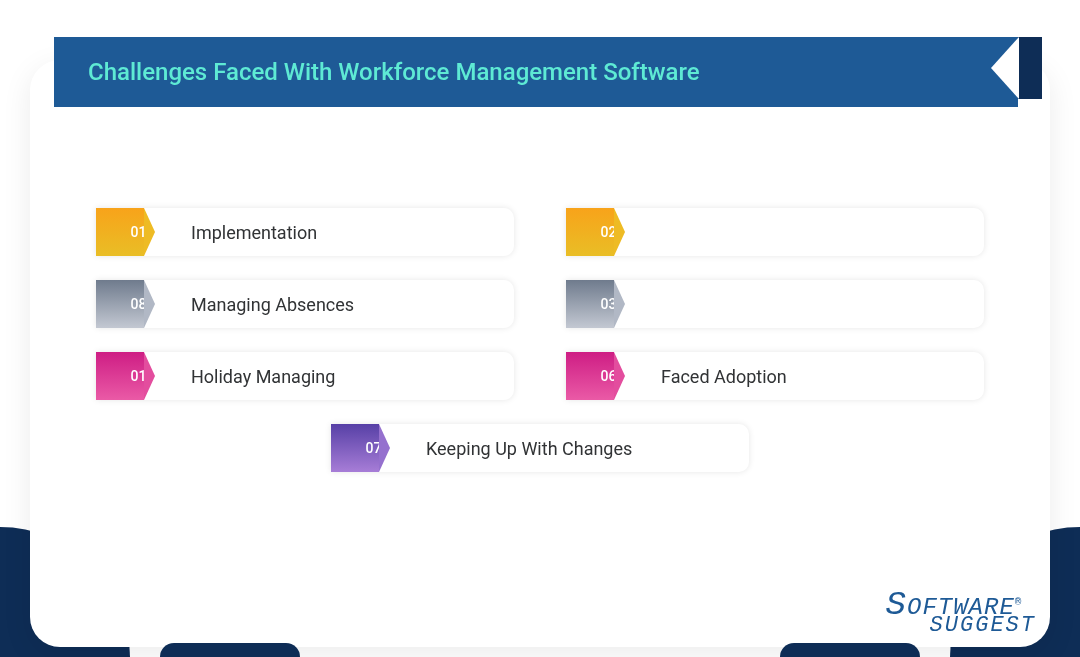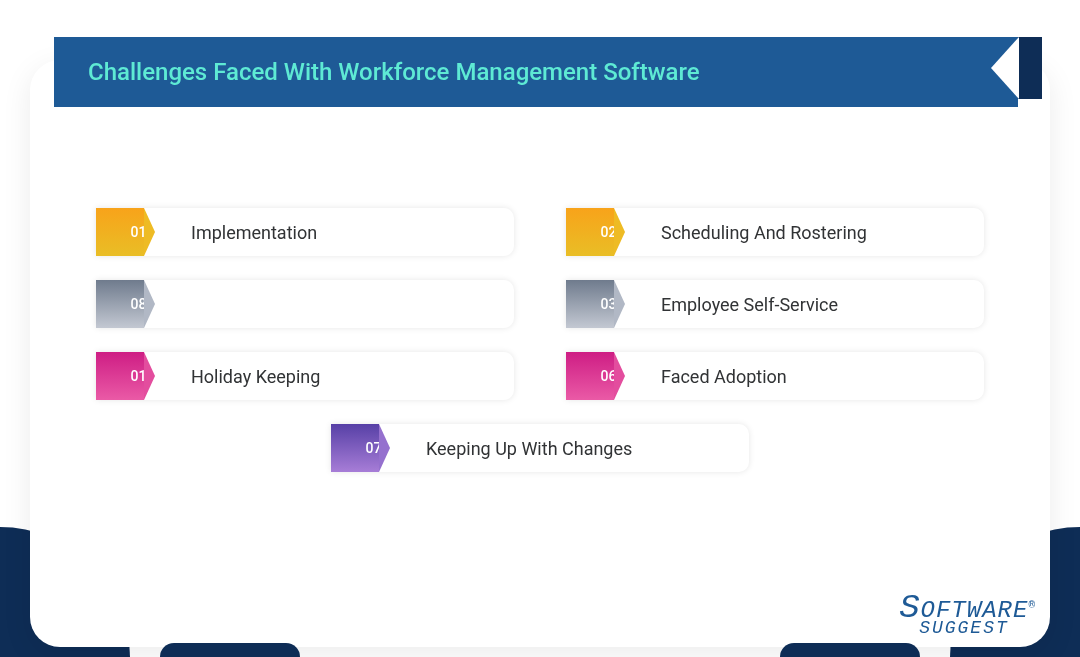--- a/index.html
+++ b/index.html
@@ -145,21 +145,21 @@
     right: 44px;
     bottom: 22px;
     z-index: 3;
     color: #1e5a96;
     font-family: Liberation Mono, monospace;
     font-style: italic;
     line-height: 0.8;
   }
   .logo .l1 { font-size: 24px; letter-spacing: 1px; }
   .logo .l1 .big { font-size: 34px; }
-  .logo .l2 { font-size: 18px; letter-spacing: 2px; margin-left: 20px; margin-top: -2px; }
+  .logo .l2 { font-size: 22px; letter-spacing: 2px; margin-left: 44px; margin-top: -2px; }
   .logo .reg { font-size: 11px; vertical-align: super; font-style: normal; }
 
   
   .bottom-tabs {
     position: absolute;
     bottom: 0;
     left: 0; right: 0;
     height: 14px;
     z-index: 3;
     display: flex;
@@ -191,38 +191,37 @@
   <div class="item">
     <div class="num-badge badge-orange">
         <span>01</span>
       </div>
     <span class="item-label">Implementation</span>
   </div>
   <div class="item">
     <div class="num-badge badge-orange">
         <span>02</span>
       </div>
-    <span class="item-label">Scheduling And Rostering</span>
   </div>
   <div class="item">
     <div class="num-badge badge-gray">
         <span>08</span>
       </div>
+    <span class="item-label">Managing Absences</span>
   </div>
   <div class="item">
     <div class="num-badge badge-gray">
         <span>03</span>
       </div>
-    <span class="item-label">Employee Self-Service</span>
   </div>
   <div class="item">
     <div class="num-badge badge-pink">
         <span>01</span>
       </div>
-    <span class="item-label">Holiday Keeping</span>
+    <span class="item-label">Holiday Managing</span>
   </div>
   <div class="item">
     <div class="num-badge badge-pink">
         <span>06</span>
       </div>
     <span class="item-label">Faced Adoption</span>
   </div>
   <div class="item center">
     <div class="num-badge badge-purple">
         <span>07</span>

